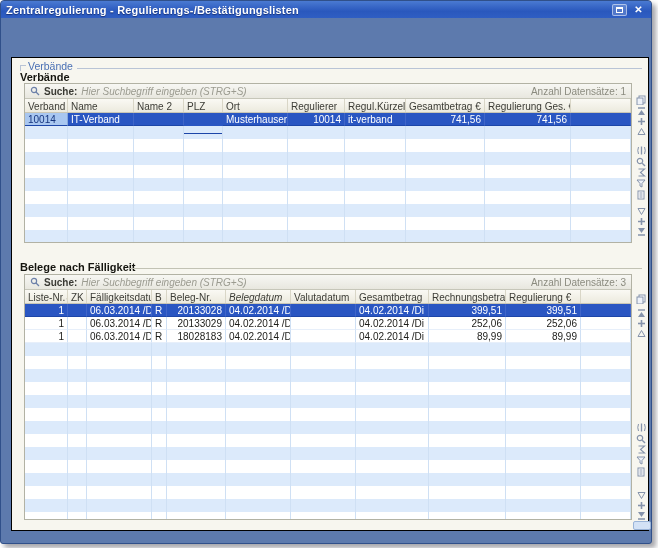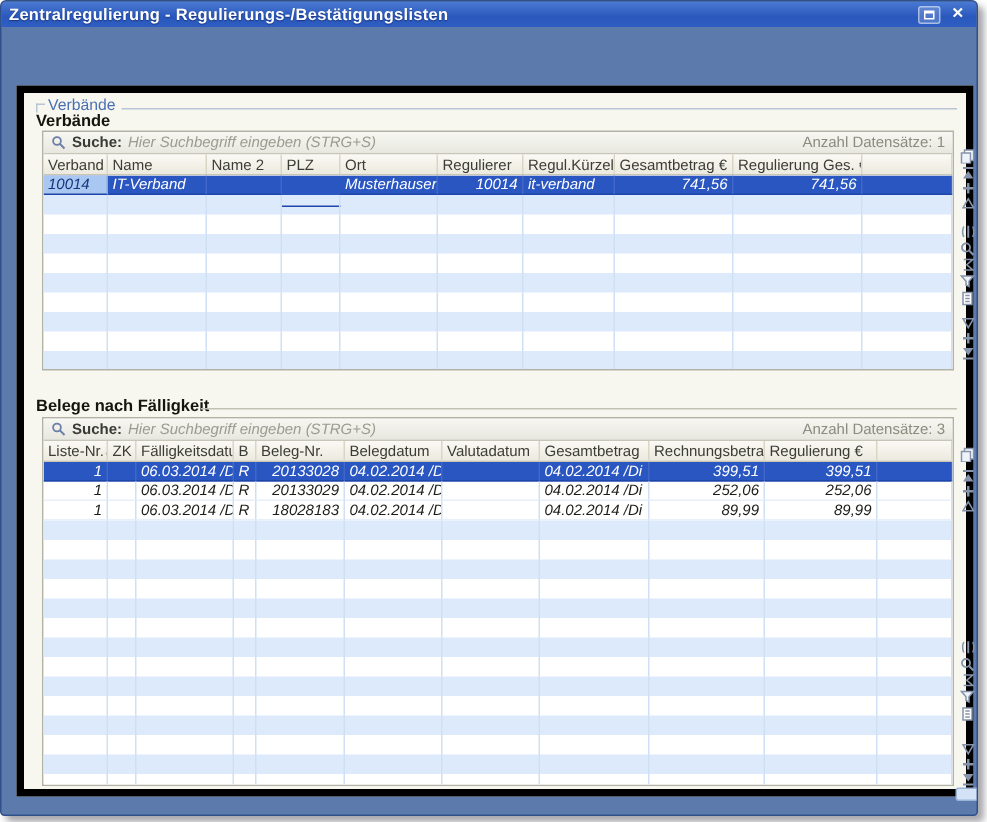--- a/index.html
+++ b/index.html
@@ -28,21 +28,21 @@
     display:flex; align-items:center; padding:0 4px; }
   .tool-btn { display:flex; align-items:center; gap:4px; height:17px; padding:0 5px;
     font-size:11px; color:#1d2840; border-radius:2px; }
   .tool-btn u { text-decoration:underline; }
 
   
   .tab { position:absolute; left:18px; top:42px; height:15px; padding:1px 8px 0 8px;
     background:linear-gradient(#fcfcf9,#f0efe7); border:1px solid #8d9aab; border-bottom:none;
     border-radius:3px 3px 0 0; font-size:10.5px; color:#22221e; z-index:3; }
   .panel { position:absolute; left:10px; top:56px; width:638px; height:474px;
-    background:#f7f6ef; border:5px solid #000000; }
+    background:#f7f6ef; border:1px solid #000000; }
 
   
   .group-caption { position:absolute; left:8px; right:6px; top:2px; height:11px;
     display:flex; align-items:center; font-size:10.5px; color:#4a70b4; }
   .group-caption::before { content:""; width:5px; height:5px; border-left:1px solid #b9c4d6;
     border-top:1px solid #b9c4d6; margin-right:2px; margin-top:5px; }
   .group-caption .cap-line { flex:1; border-top:1px solid #b9c4d6; margin-left:4px; margin-top:5px; }
 
   .section-heading { position:absolute; font-size:11px; font-weight:bold; color:#15150f; }
   .heading-line { position:absolute; border-top:1px solid #c2c2b4; }
@@ -62,21 +62,21 @@
     background:linear-gradient(#faf9f4,#eceade); border-bottom:1px solid #c9c6b6; }
   .hcell { font-size:10px; color:#3c3c36; padding:1px 3px 0 3px; border-right:1px solid #d9d6c7;
     white-space:nowrap; overflow:hidden; display:flex; align-items:flex-end; }
   .hcell .sort { margin-left:auto; font-size:6px; color:#8a8a7e; padding-right:1px; }
 
   .grid-body { position:relative; overflow:hidden; background:#fff; }
   .grow { display:flex; height:13px; }
   .grow.stripe { background:#dceafb; }
   .cell { font-size:10px; color:#1c1c18; padding:0 3px; line-height:13px;
     border-right:1px solid #cfe0f4; white-space:nowrap; overflow:hidden; }
-  .grow.data .cell { border-bottom:1px solid #e7effa;font-style:italic; }
+  .grow.data .cell { border-bottom:1px solid #e7effa; }
   .grow.selected { background:#2a56c2; }
   .grow.selected .cell { color:#fff; border-right-color:#4166c8; border-bottom:1px solid #1d46a8; }
   .grow.selected .cell.focused { background:#a9c7f0; color:#16357e; border-right-color:#88a9dc; }
   .al-r { text-align:right; } .al-l { text-align:left; }
 
   
   .side-icon { position:absolute; width:14px; height:11px; display:flex;
     align-items:center; justify-content:center; }
   .side-icon svg { display:block; }
   .corner-box { position:absolute; width:18px; height:9px; background:#d3e2f6;
@@ -296,21 +296,21 @@
             </div>
             <div class="hcell" style="width: 65px;">
               <span>Fälligkeitsdatum</span>
             </div>
             <div class="hcell" style="width: 15px;">
               <span>B</span>
             </div>
             <div class="hcell" style="width: 59px;">
               <span>Beleg-Nr.</span>
             </div>
-            <div class="hcell" style="width: 65px;">
+            <div class="hcell" style="width: 65px; font-style: italic;">
               <span>Belegdatum</span>
             </div>
             <div class="hcell" style="width: 65px;">
               <span>Valutadatum</span>
             </div>
             <div class="hcell" style="width: 73px;">
               <span>Gesamtbetrag</span>
             </div>
             <div class="hcell" style="width: 77px;">
               <span>Rechnungsbetrag €</span>

